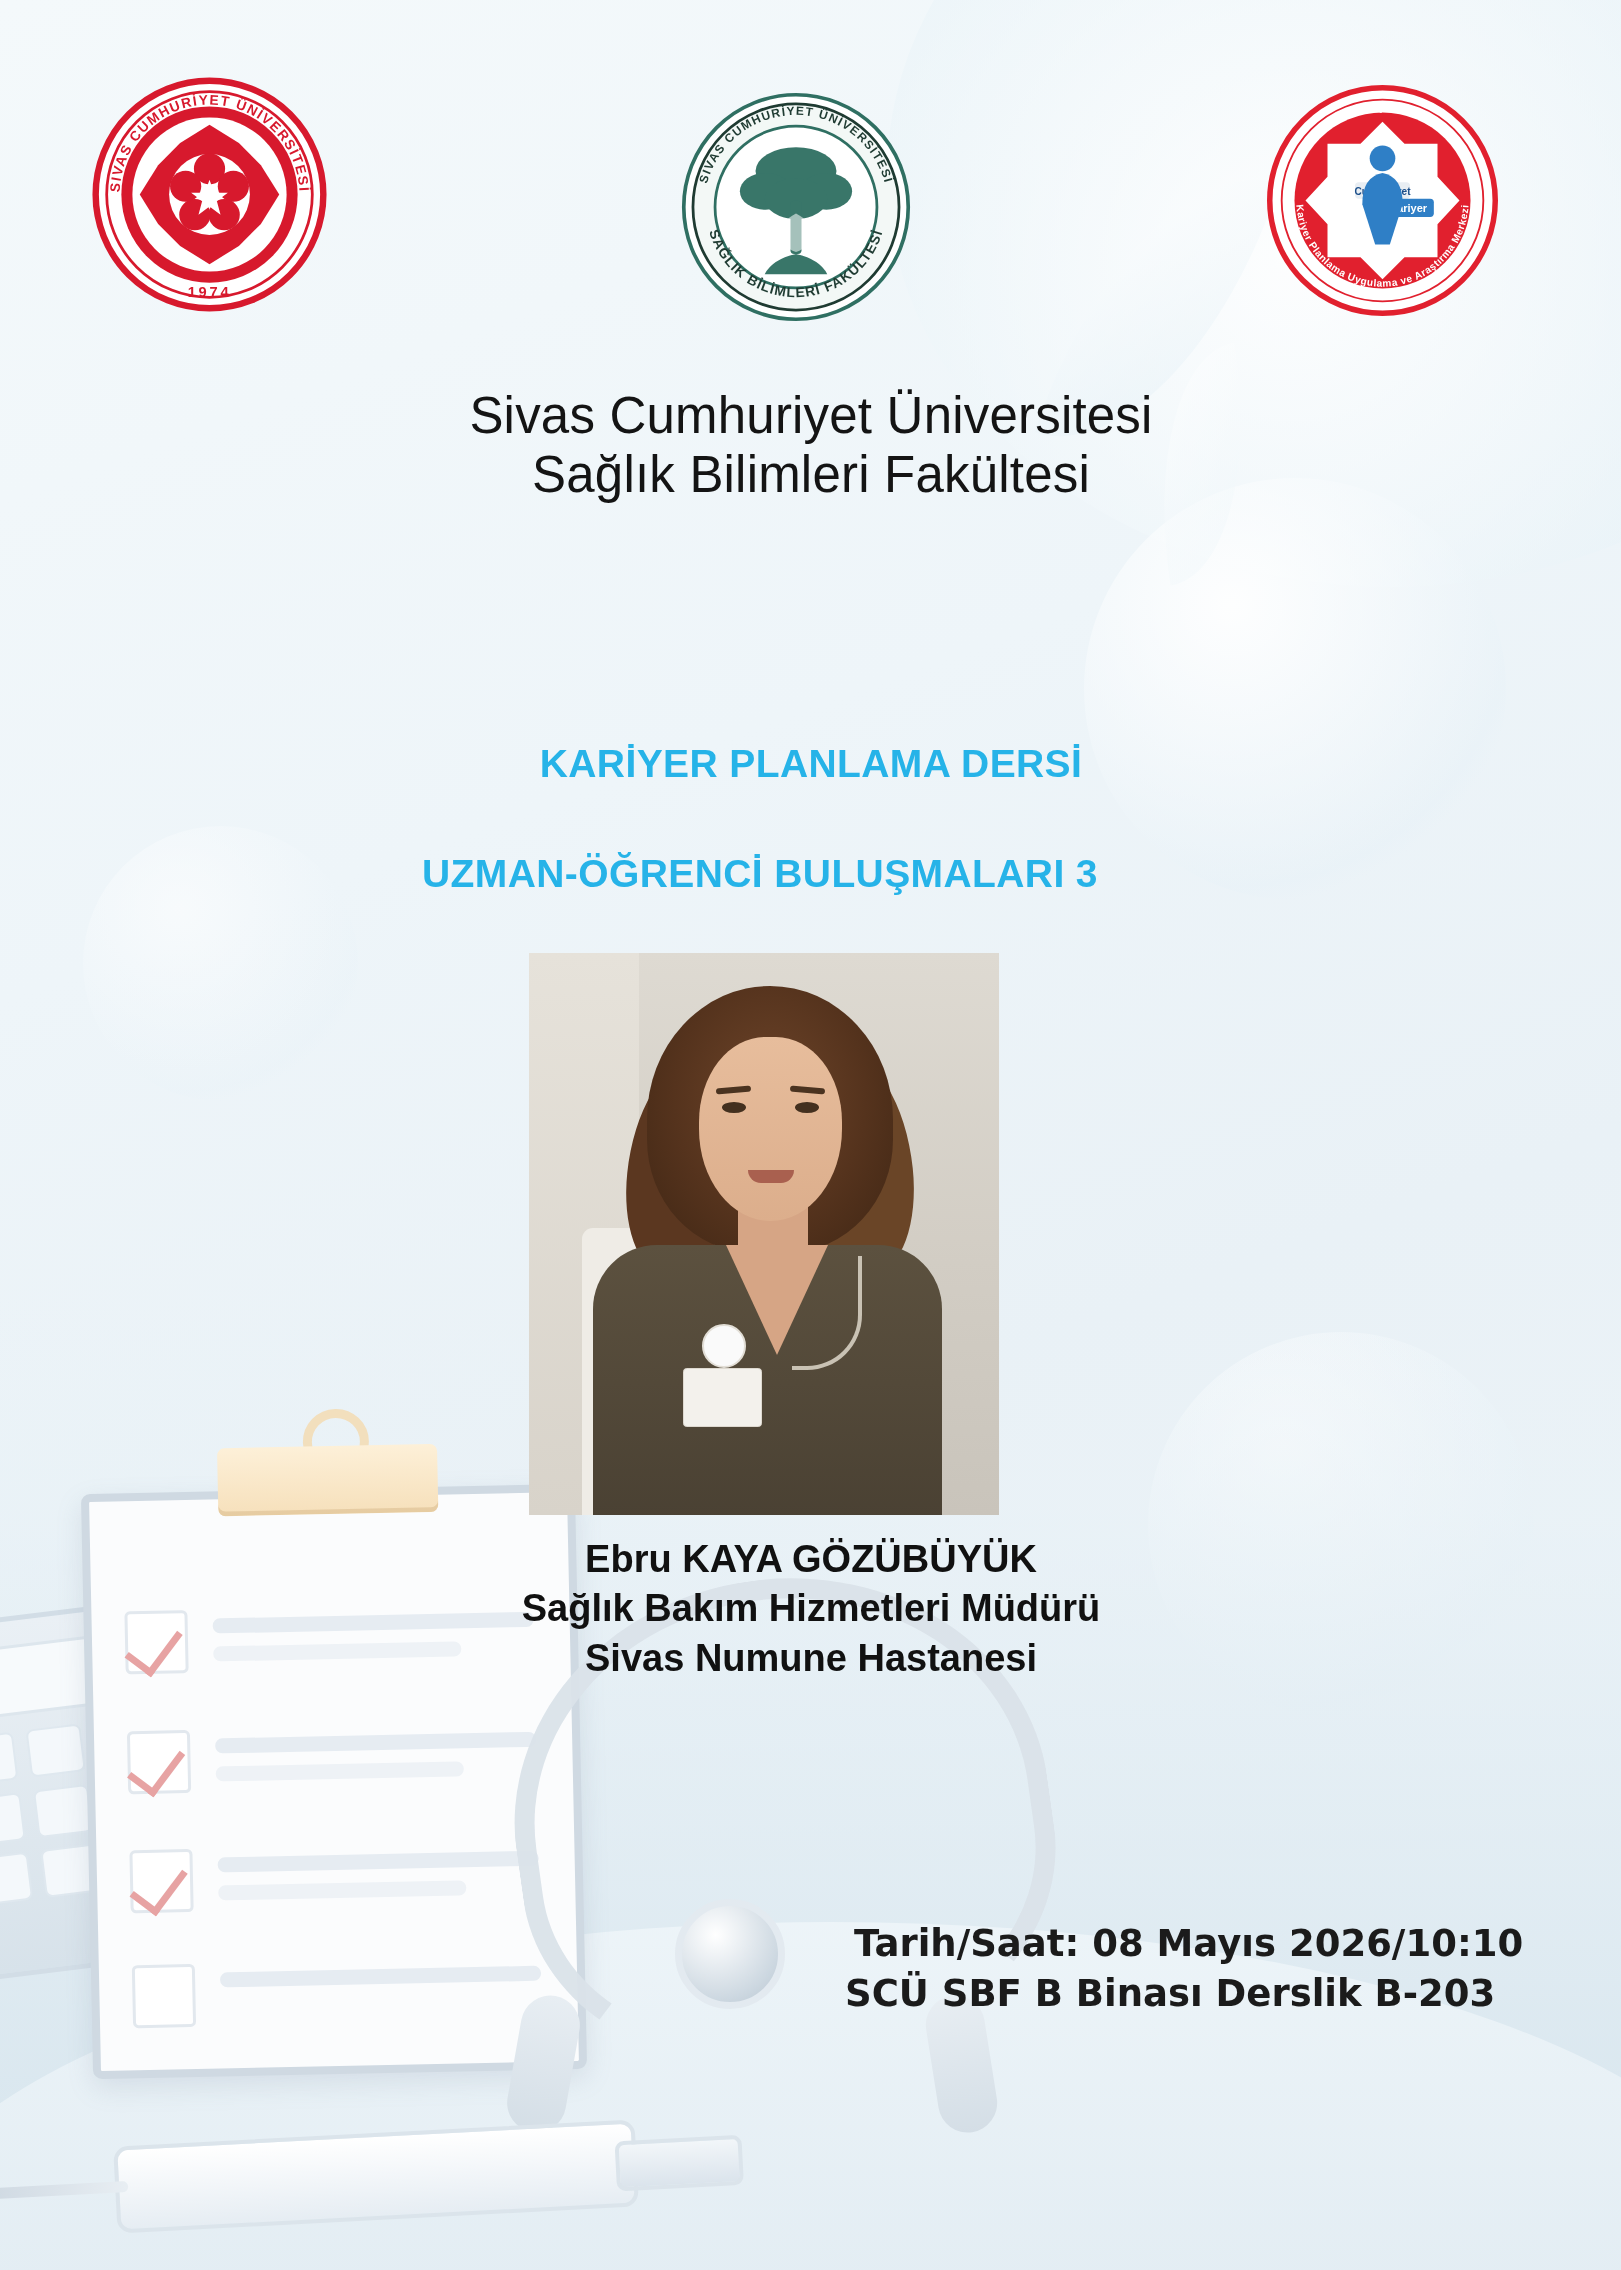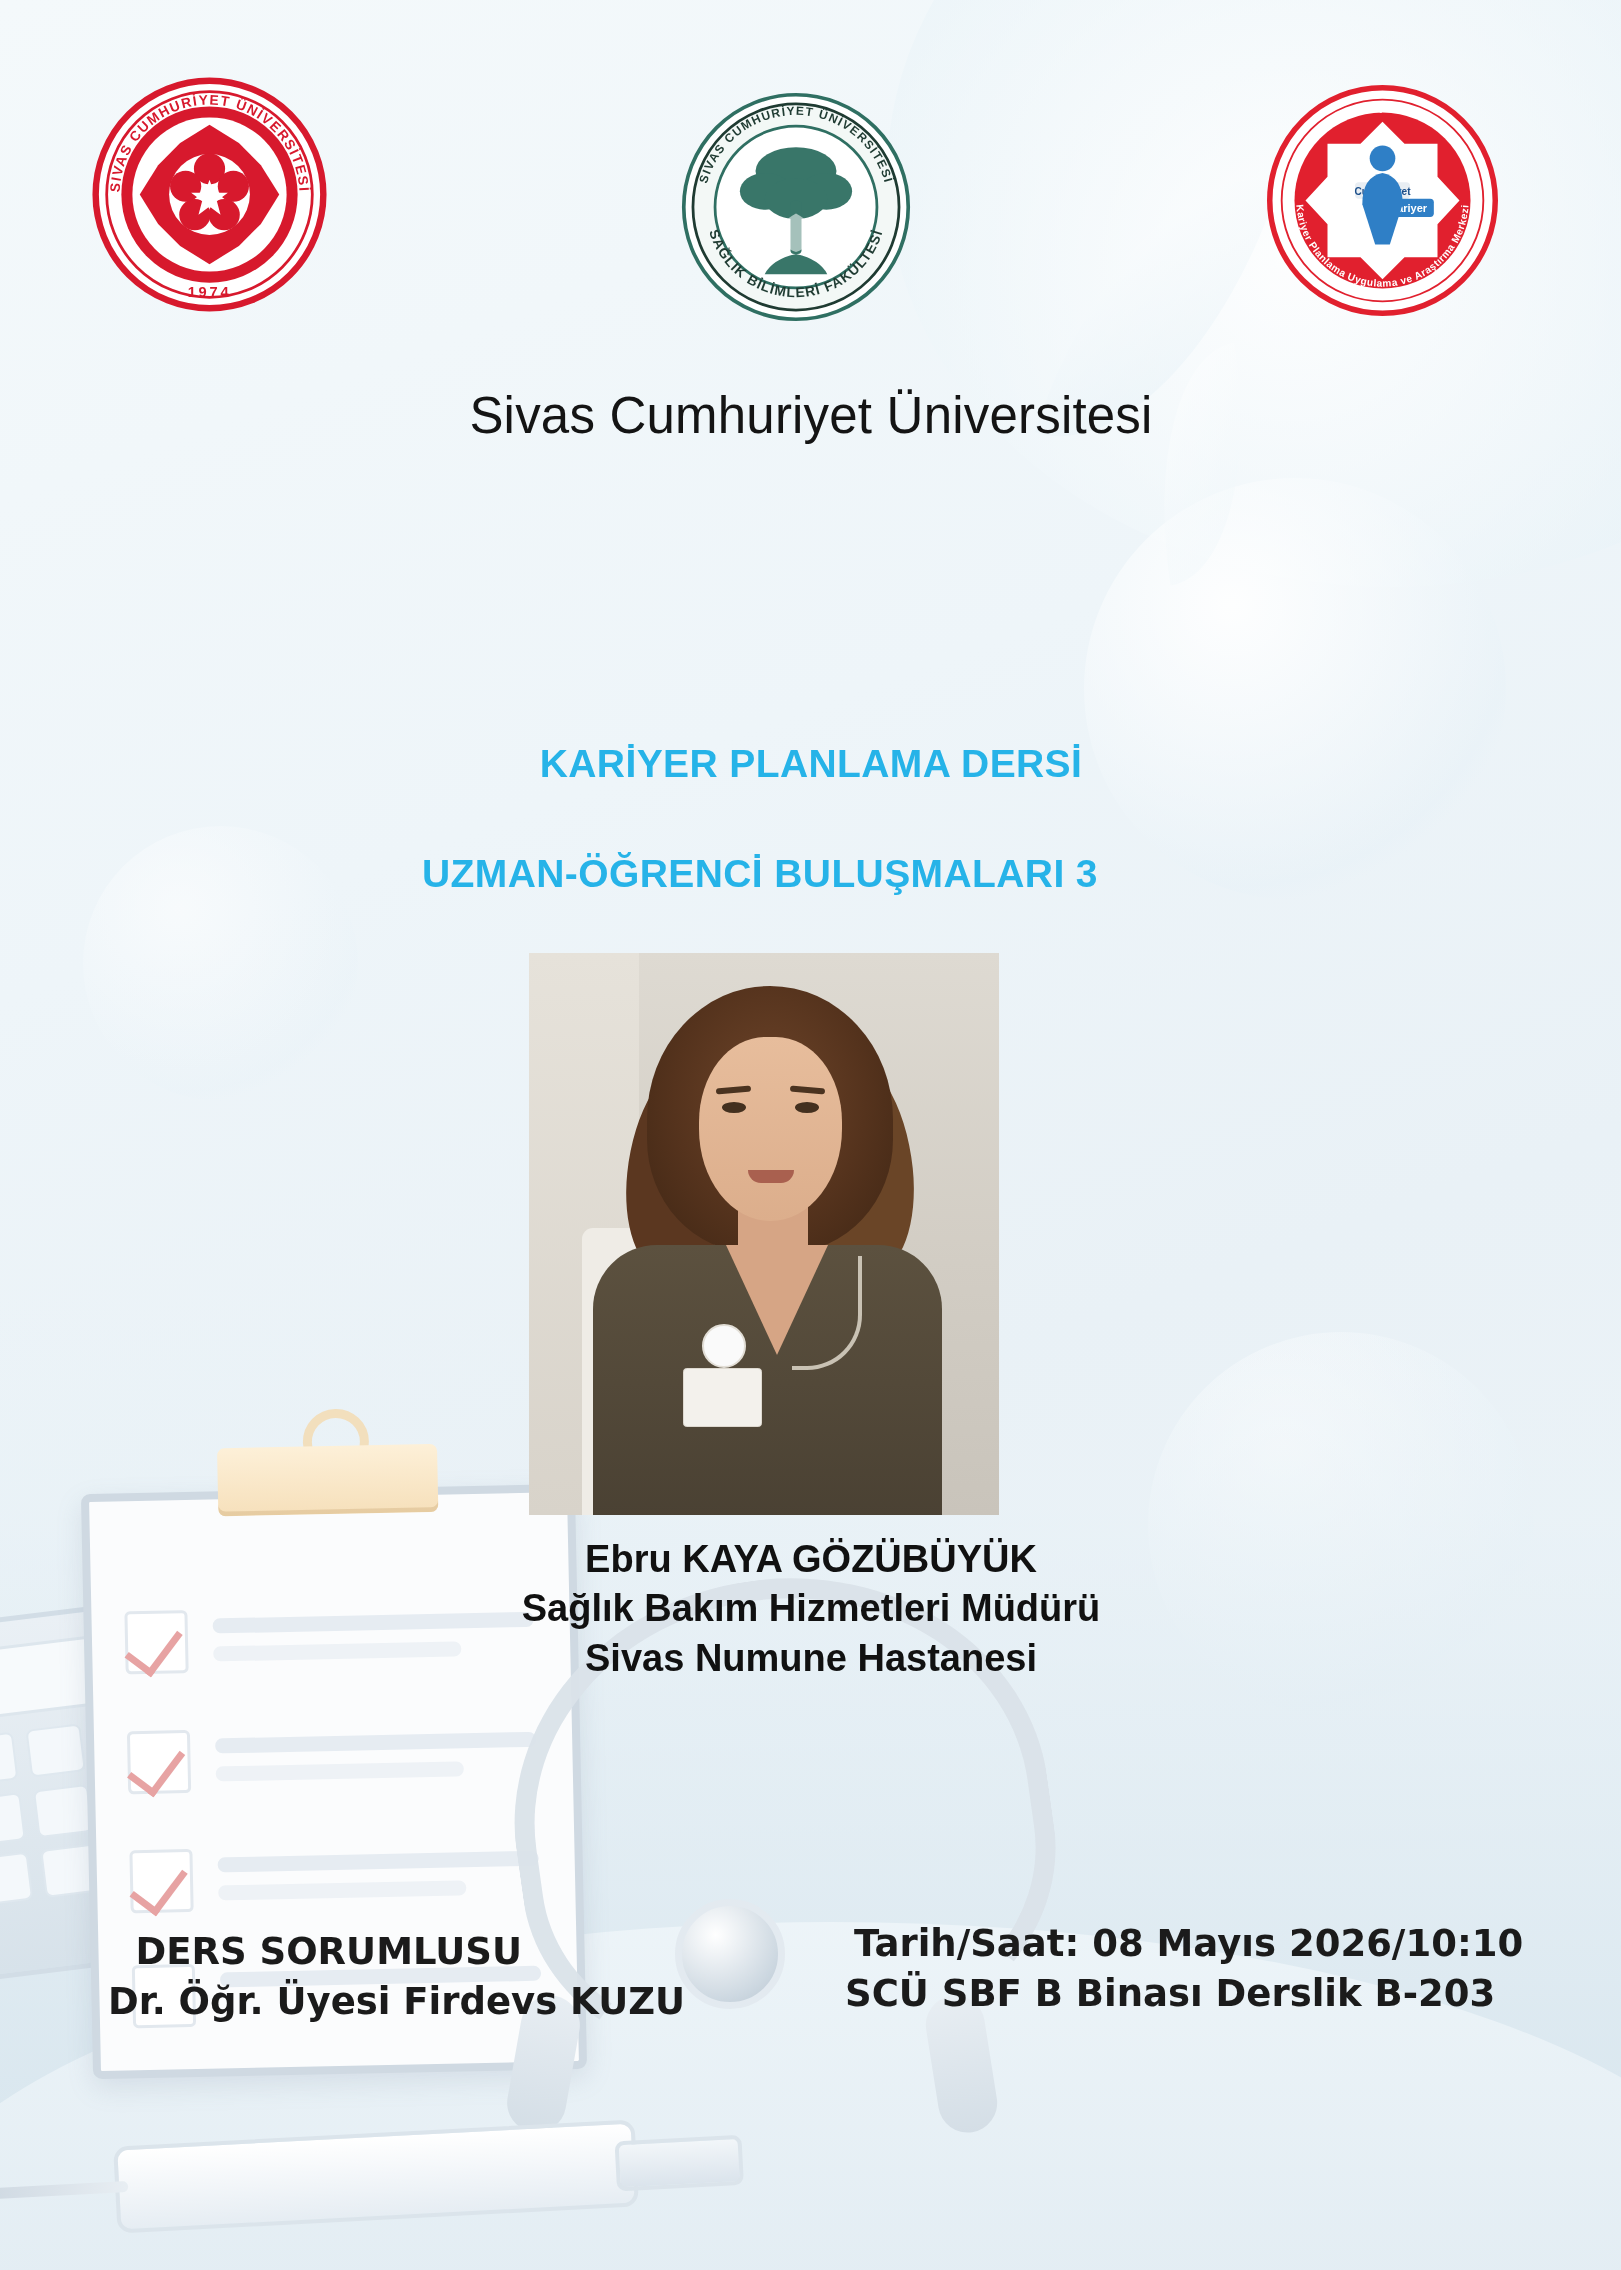--- a/index.html
+++ b/index.html
@@ -431,20 +431,21 @@
         </text>
         <text font-family="'Liberation Sans',sans-serif" font-size="11" font-weight="bold" fill="#ffffff" letter-spacing=".6">
           <textPath href="#kBot" startOffset="50%" text-anchor="middle">Kariyer Planlama Uygulama ve Araştırma Merkezi</textPath>
         </text>
       </svg>
     </div>
   </div>
 
   <div class="titles">
     <div class="title-line">Sivas Cumhuriyet Üniversitesi</div>
+    <div class="title-line">Sağlık Bilimleri Fakültesi</div>
   </div>
 
   <div class="subtitle-1">KARİYER PLANLAMA DERSİ</div>
   <div class="subtitle-2">UZMAN-ÖĞRENCİ BULUŞMALARI 3</div>
 
   <div class="photo-frame">
     <div class="ph-bg"></div>
     <div class="ph-wallL"></div>
     <div class="ph-chair"></div>
     <div class="ph-hair-l"></div>
@@ -463,24 +464,20 @@
     <div class="ph-clip"></div>
     <div class="ph-badge"></div>
   </div>
 
   <div class="speaker">
     <div>Ebru KAYA GÖZÜBÜYÜK</div>
     <div>Sağlık Bakım Hizmetleri Müdürü</div>
     <div>Sivas Numune Hastanesi</div>
   </div>
 
-  <div class="bottom-left">
-    <div class="l1">DERS SORUMLUSU</div>
-    <div class="l2">Dr. Öğr. Üyesi Firdevs KUZU</div>
-  </div>
 
   <div class="bottom-right">
     <div class="r1">Tarih/Saat: 08 Mayıs 2026/10:10</div>
     <div class="r2">SCÜ SBF B Binası Derslik B-203</div>
   </div>
 
 </div>
 
 
 </body></html>

